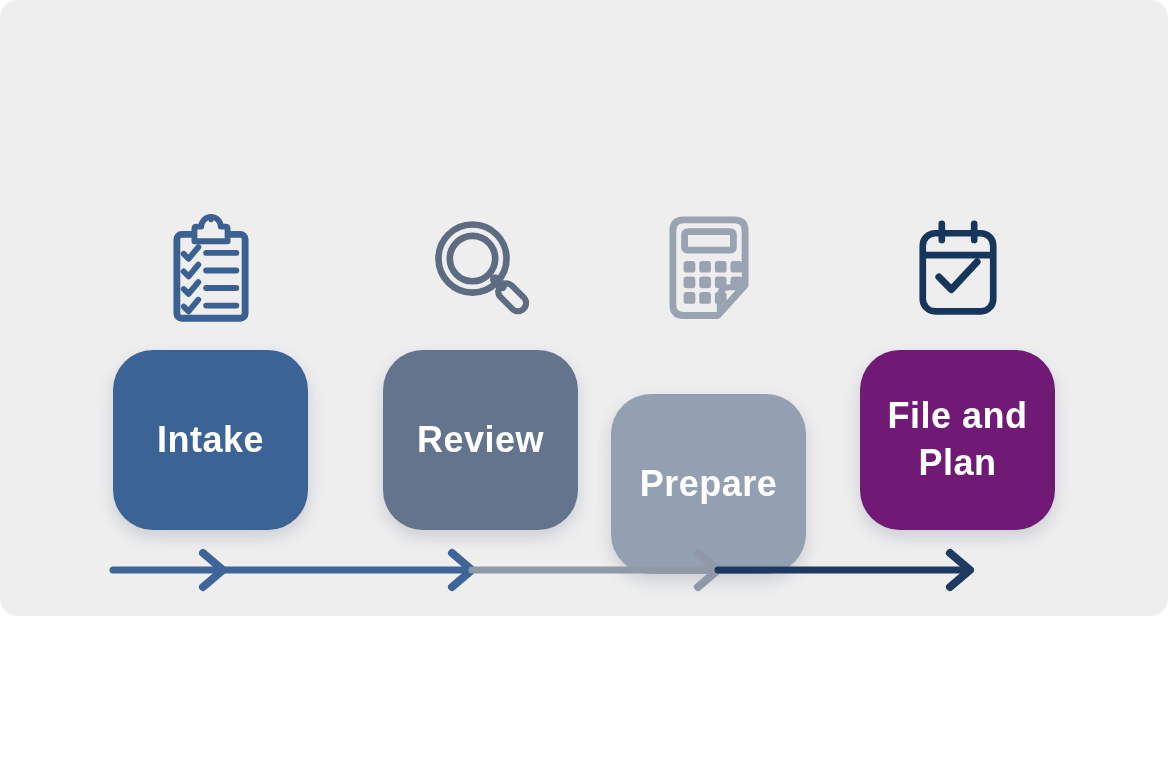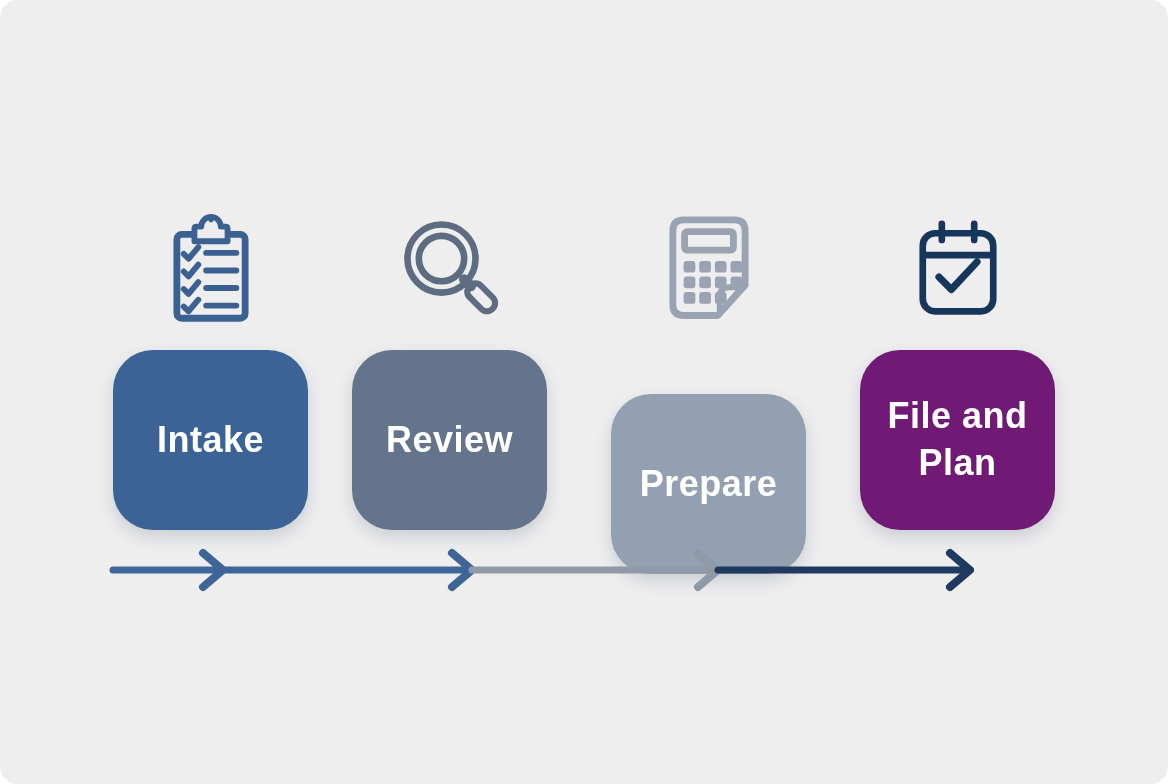--- a/index.html
+++ b/index.html
@@ -1,35 +1,35 @@
 <!DOCTYPE html>
 <html><head>
 <meta charset="utf-8">
 <style>
   html, body { margin: 0; padding: 0; background: #ffffff; }
   .canvas {
     position: relative;
     width: 1168px;
-    height: 784px;
+    height: 616px;
     background: #ffffff;
     overflow: hidden;
     font-family: "Liberation Sans", sans-serif;
   }
   .card {
     position: absolute;
     inset: 0;
     border-radius: 18px;
   }
   .stage {
     position: absolute;
     top: 210px;
     width: 195px;
   }
   .stage-1 { left: 113px; }
-  .stage-2 { left: 352px; }
+  .stage-2 { left: 383px; }
   .stage-3 { left: 611px; }
   .stage-4 { left: 860px; }
   .icon {
     height: 115px;
     display: flex;
     align-items: center;
     justify-content: center;
   }
   .icon svg { display: block; }
   .box {

